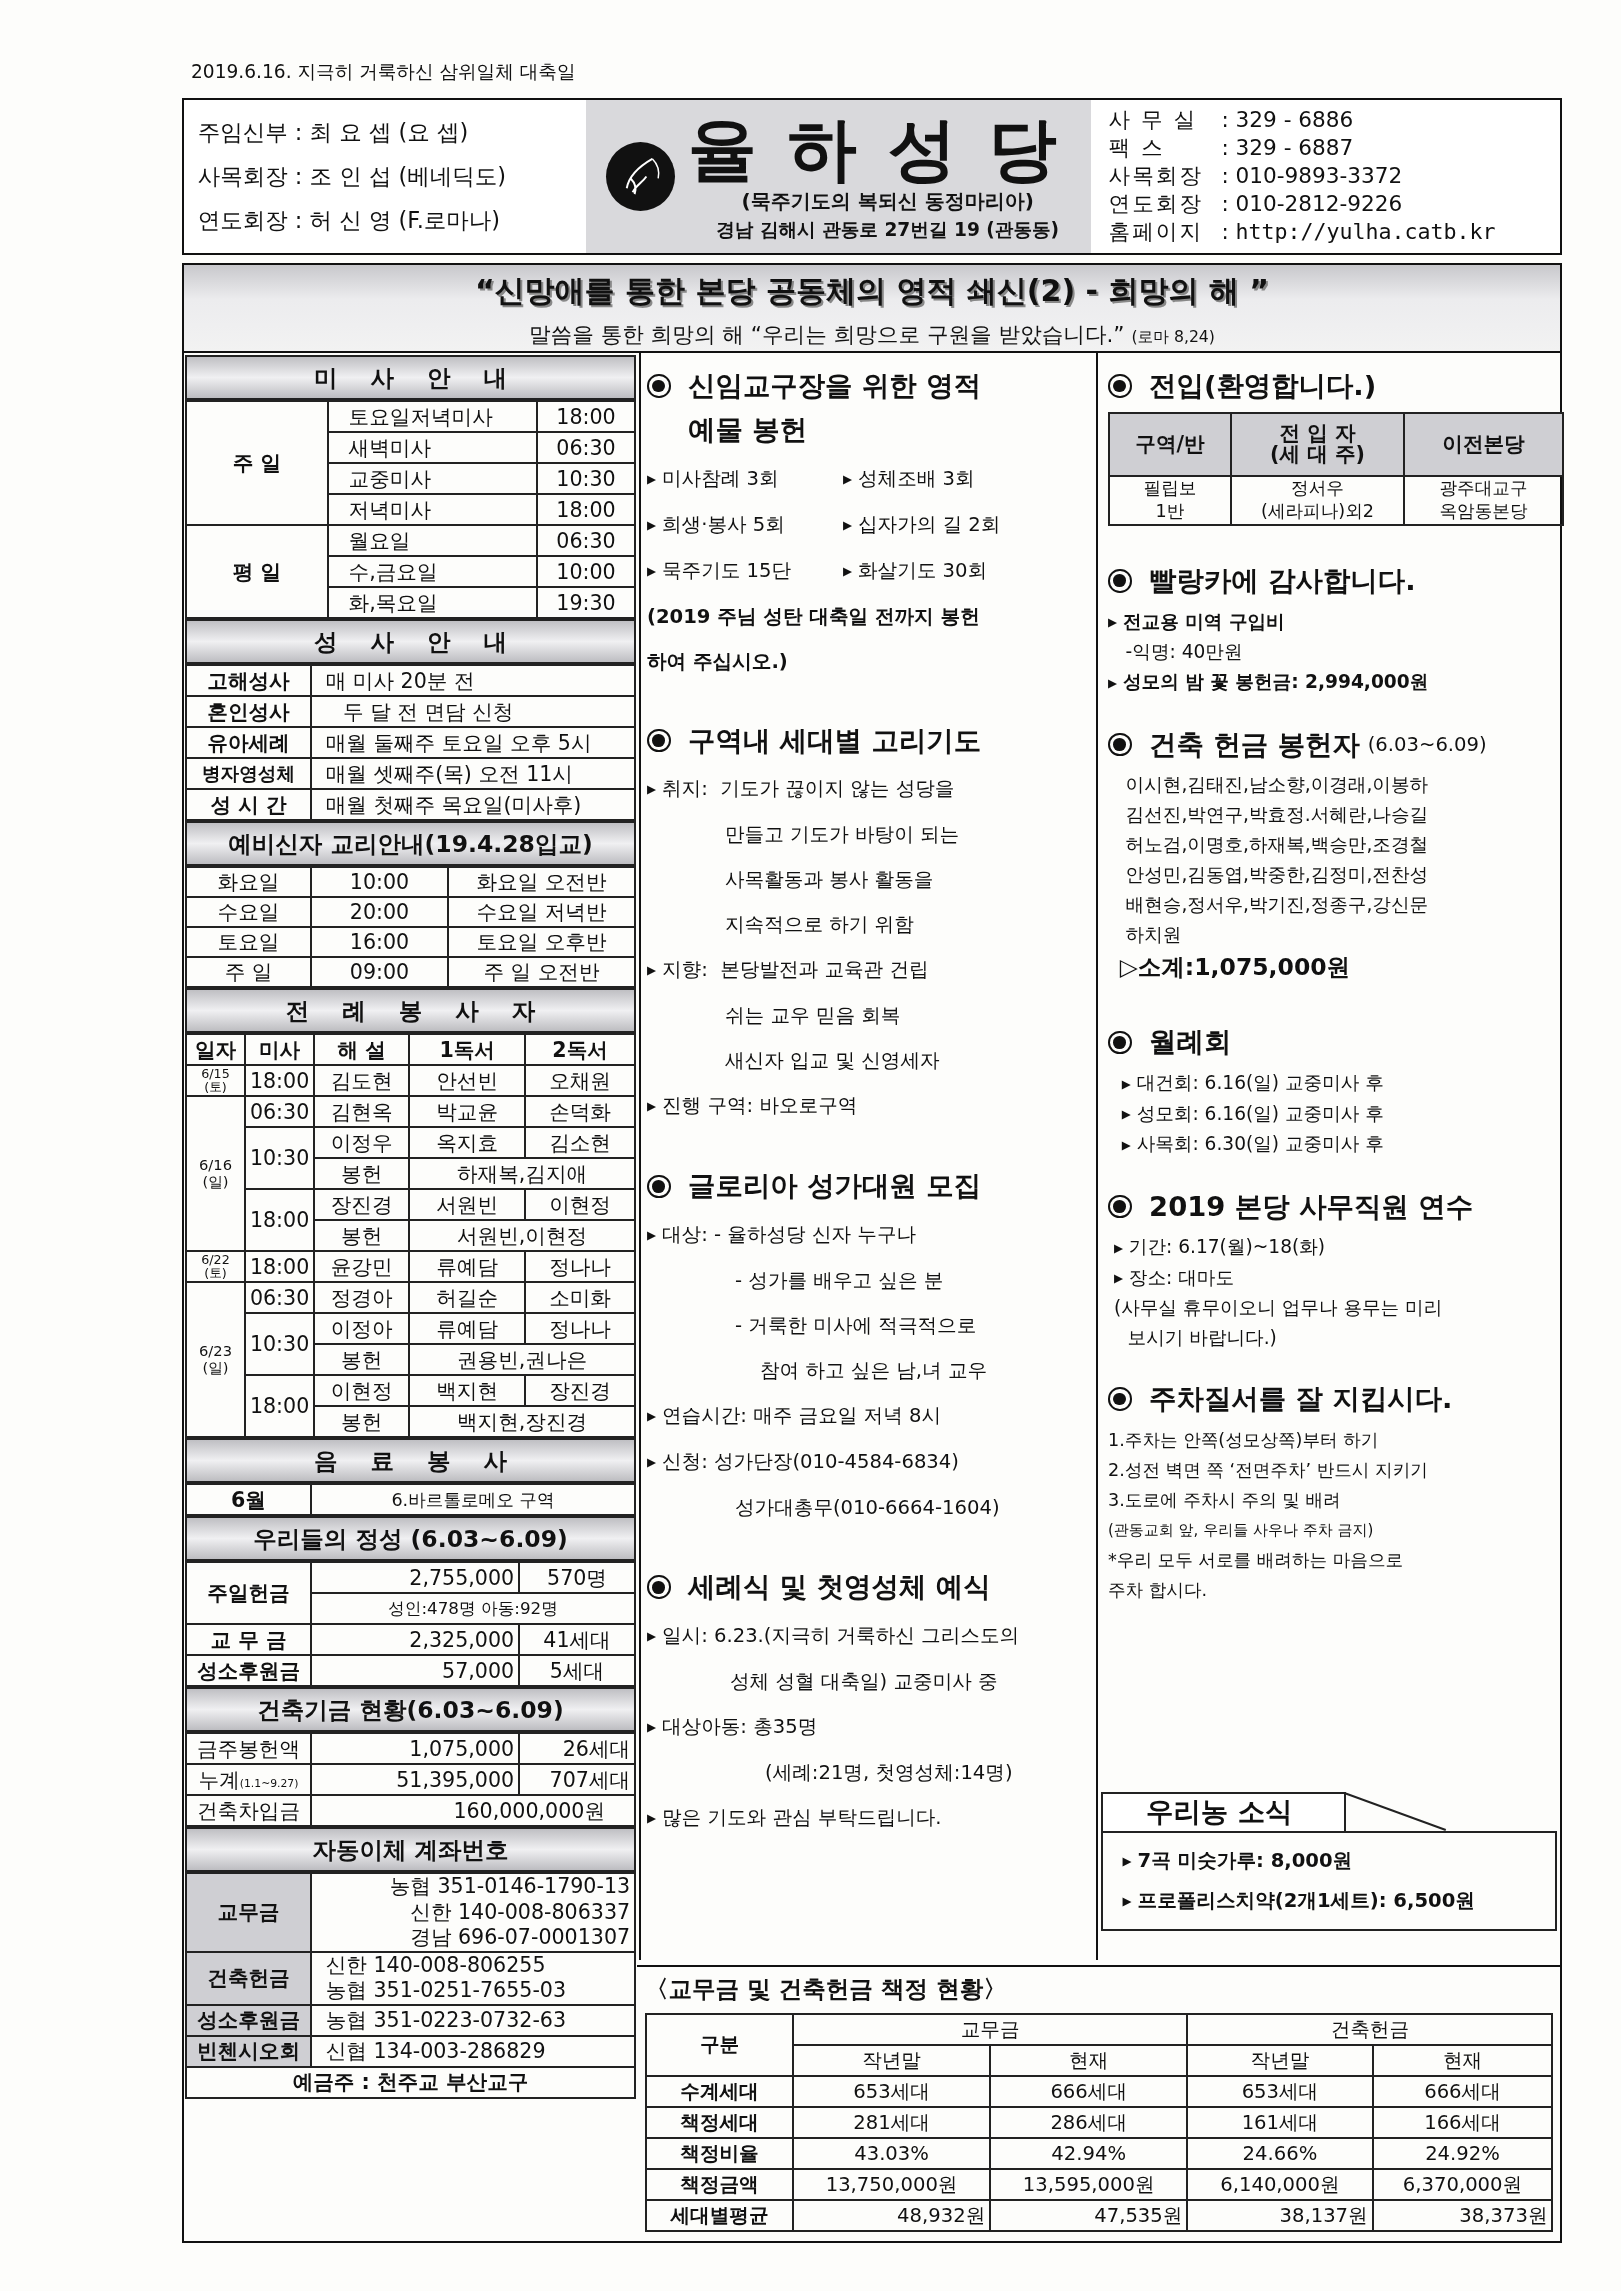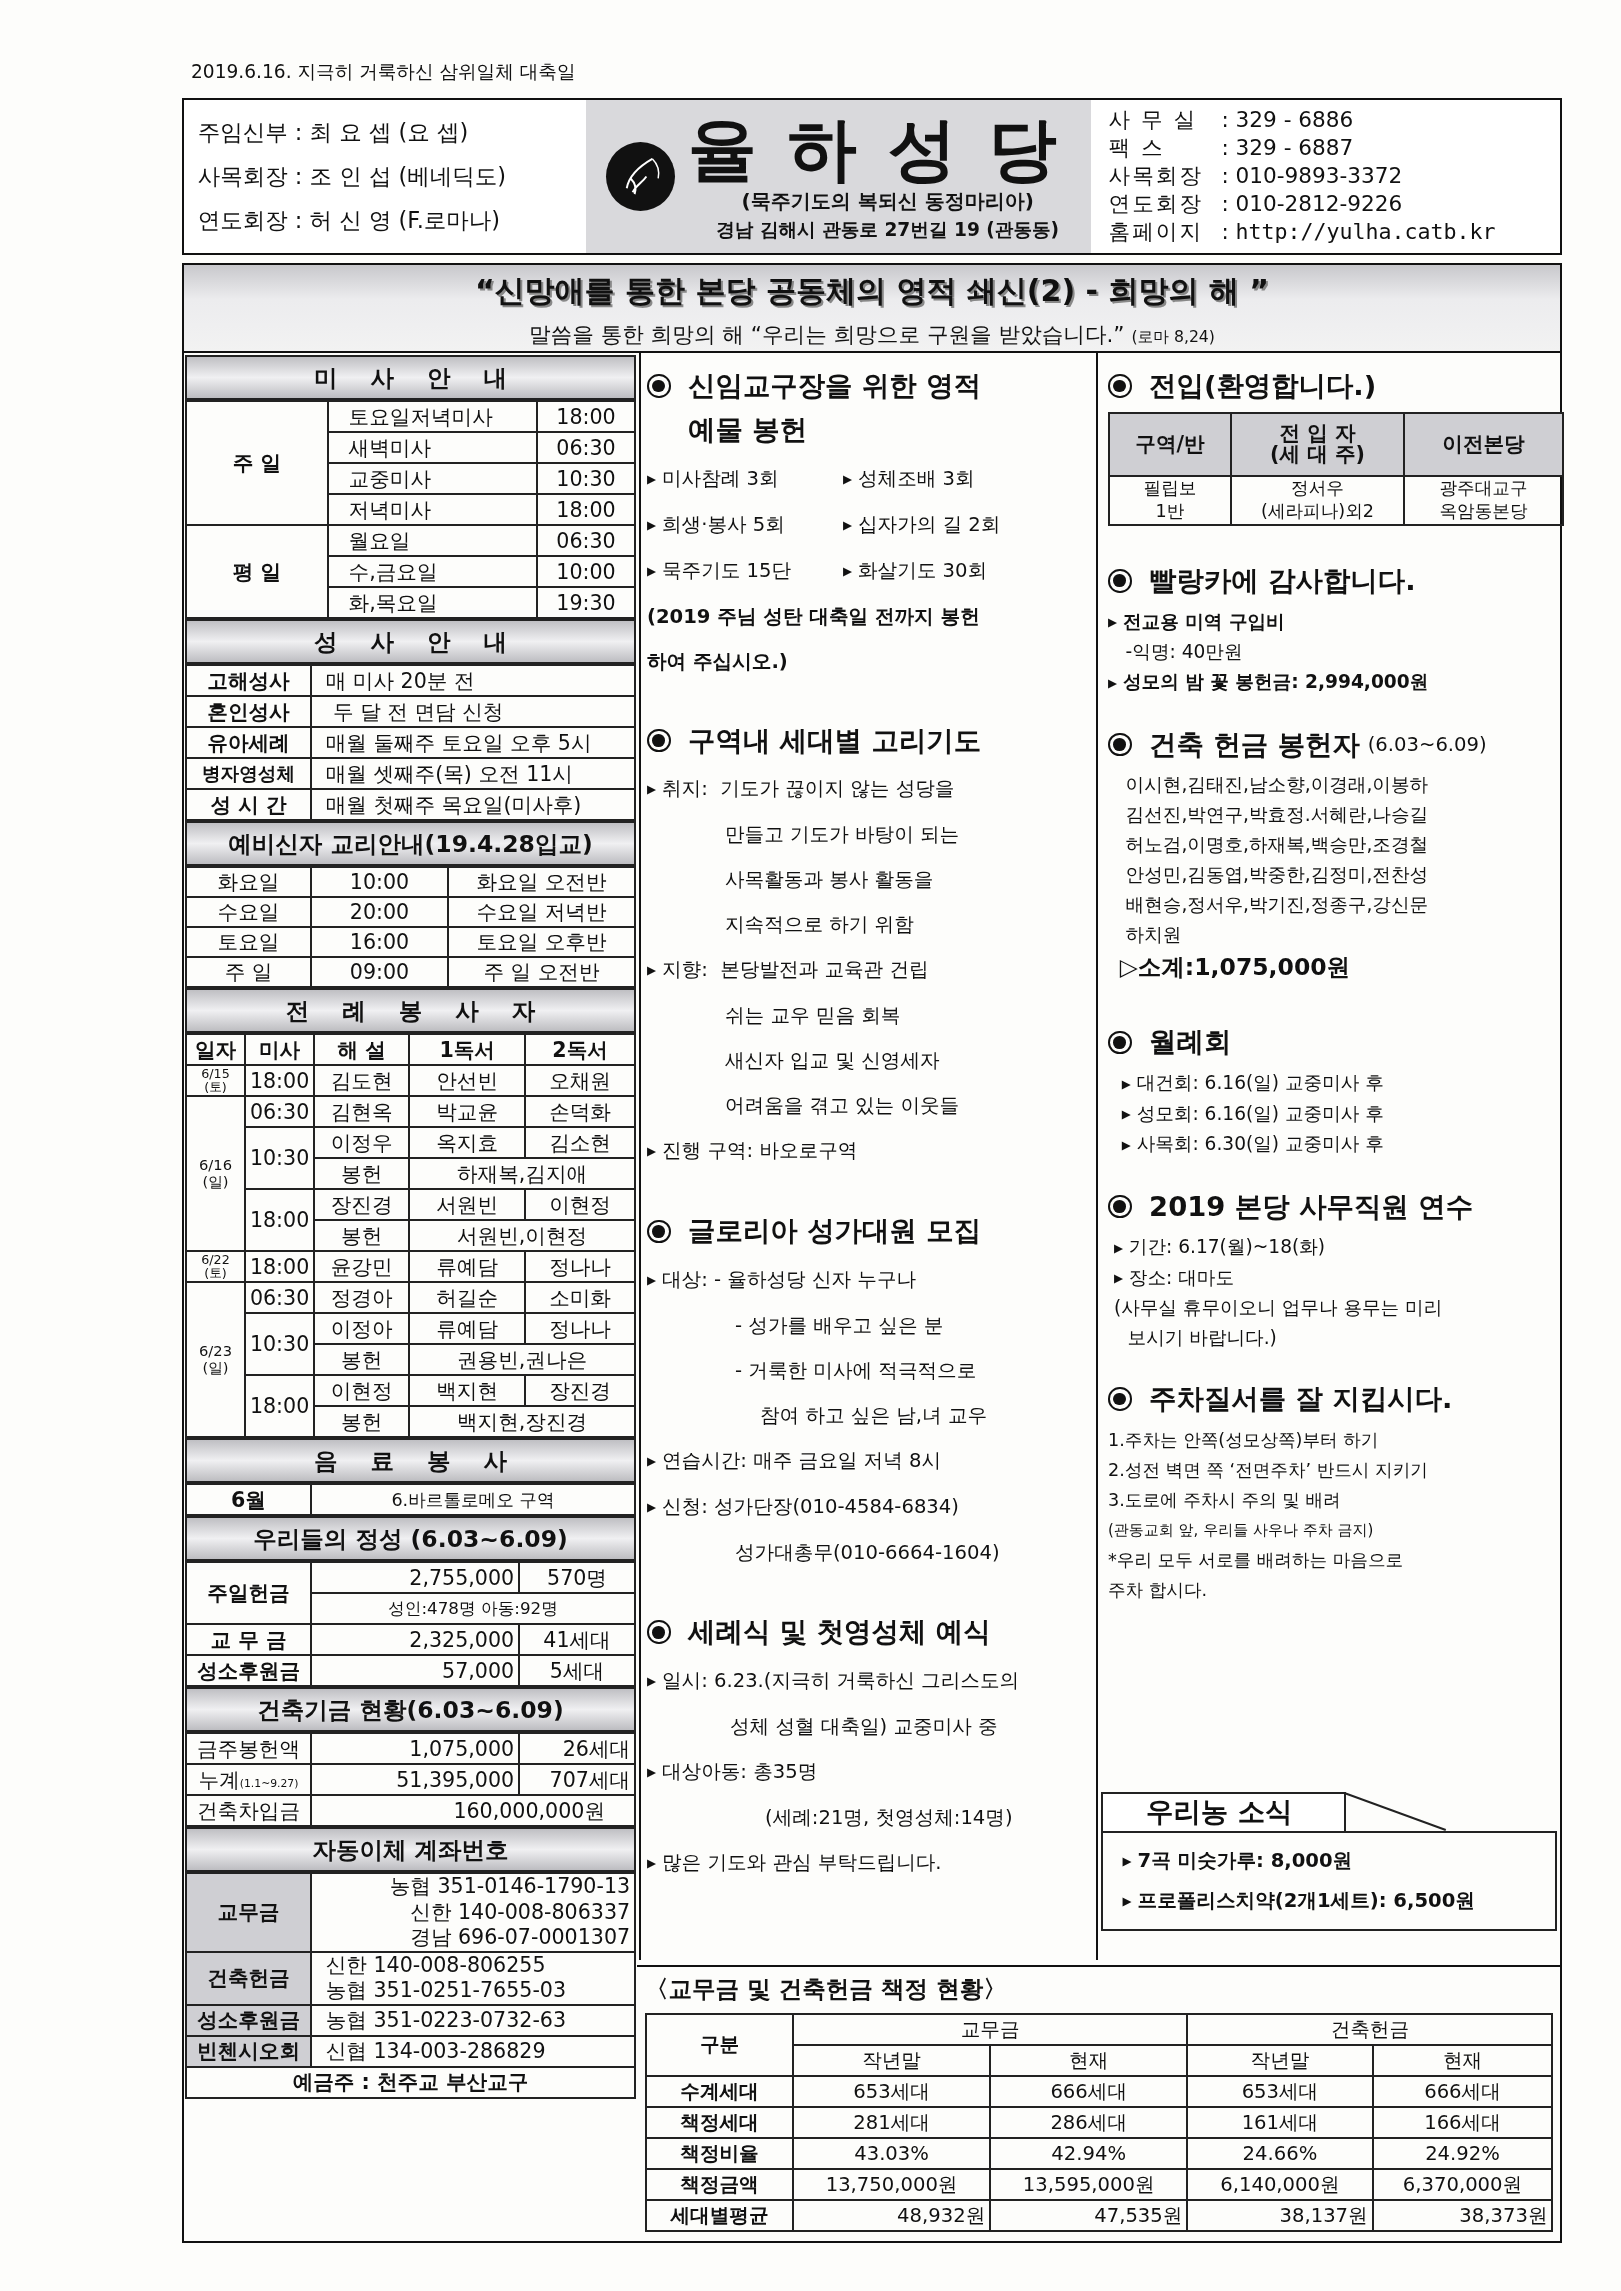--- a/index.html
+++ b/index.html
@@ -159,21 +159,21 @@
         <col style="width:125px">
         <col>
       </colgroup>
     <tbody>
         <tr>
           <td style="font-weight:bold;">고해성사</td>
           <td style="text-align:left;padding-left:13.7px;">매 미사 20분 전</td>
         </tr>
     <tr>
           <td style="font-weight:bold;">혼인성사</td>
-          <td style="text-align:left;padding-left:21px;margin-left:20px;">두 달 전 면담 신청</td>
+          <td style="text-align:left;padding-left:31px;margin-left:20px;">두 달 전 면담 신청</td>
         </tr>
     <tr>
           <td style="font-weight:bold;">유아세례</td>
           <td style="text-align:left;padding-left:13.7px;">매월 둘째주 토요일 오후 5시</td>
         </tr>
     <tr>
           <td style="font-weight:bold;font-size:18.6px;">병자영성체</td>
           <td style="text-align:left;padding-left:13.7px;margin-left:48px;">매월 셋째주(목) 오전 11시</td>
         </tr>
     <tr>
@@ -430,21 +430,20 @@
         <span class="bullseye"></span>
         <span>구역내 세대별 고리기도</span>
       </div>
     <div class="line"><span class="tri">▶</span><span>취지:</span>&nbsp;&nbsp;<span>기도가 끊이지 않는 성당을</span></div>
     <div class="line ind1">만들고 기도가 바탕이 되는</div>
     <div class="line ind1">사목활동과 봉사 활동을</div>
     <div class="line ind1">지속적으로 하기 위함</div>
     <div class="line"><span class="tri">▶</span><span>지향:</span>&nbsp;&nbsp;<span>본당발전과 교육관 건립</span></div>
     <div class="line ind1">쉬는 교우 믿음 회복</div>
     <div class="line ind1">새신자 입교 및 신영세자</div>
-    <div class="line ind1">어려움을 겪고 있는 이웃들</div>
     <div class="line"><span class="tri">▶</span><span>진행 구역: 바오로구역</span></div>
   </div>
 
   <div class="block">
     <div class="h2">
         <span class="bullseye"></span>
         <span>글로리아 성가대원 모집</span>
       </div>
     <div class="line"><span class="tri">▶</span><span>대상:</span>&nbsp;<span>- 율하성당 신자 누구나</span></div>
     <div class="line" style="padding-left:88px;">- 성가를 배우고 싶은 분</div>

